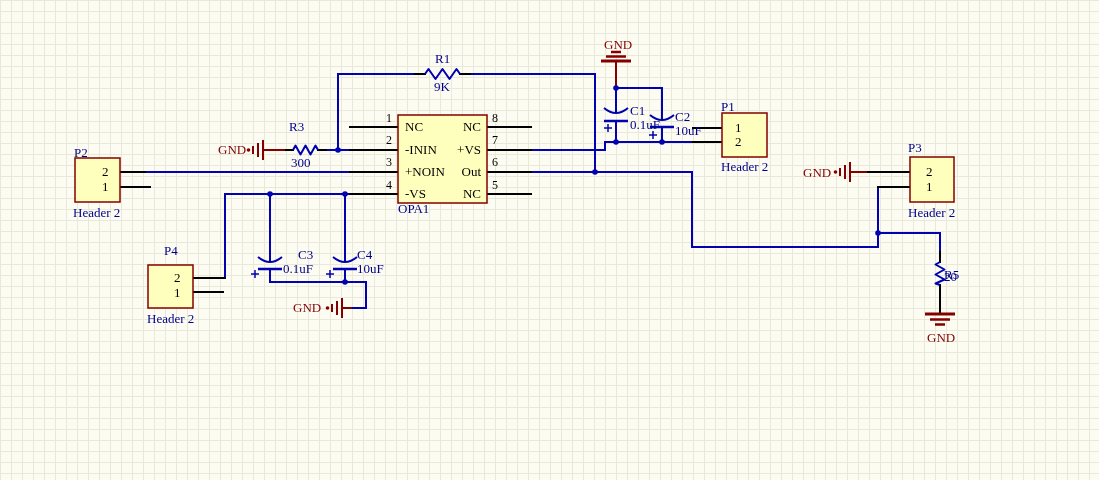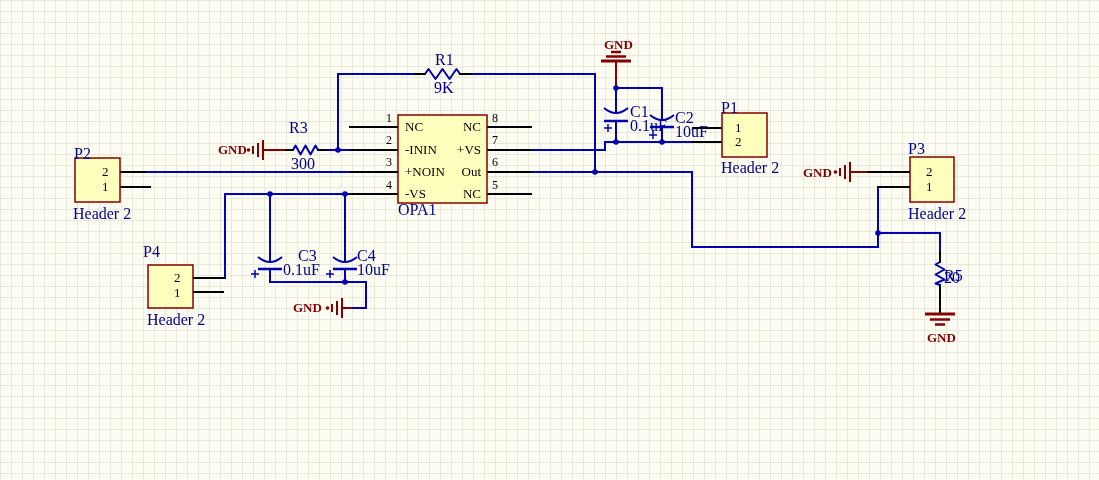--- a/index.html
+++ b/index.html
@@ -7,24 +7,24 @@
     position:relative;
     width:1099px;height:480px;
     overflow:hidden;
     background-color:#fcfcf3;
     background-image:
       repeating-linear-gradient(to right, #e9e9da 0 1px, transparent 1px 11px),
       repeating-linear-gradient(to bottom, #e9e9da 0 1px, transparent 1px 11px);
     font-family:"Liberation Serif", serif;
   }
   #gfx{position:absolute;left:0;top:0;}
-  .t{position:absolute;font-size:16px;line-height:1;color:#00008b;white-space:nowrap;}
+  .t{position:absolute;font-size:13px;line-height:1;color:#00008b;white-space:nowrap;}
   .tk{position:absolute;font-size:13px;line-height:1;color:#000000;white-space:nowrap;}
   .tn{position:absolute;font-size:12px;line-height:1;color:#000000;white-space:nowrap;}
-  .tr{position:absolute;font-size:13px;line-height:1;color:#840000;white-space:nowrap;font-weight:bold;}
+  .tr{position:absolute;font-size:13px;line-height:1;color:#840000;white-space:nowrap;}
   .ra{text-align:right;}
 </style>
 </head>
 <body>
 
 <div id="canvas">
 
   <svg id="gfx" width="1099" height="480" viewBox="0 0 1099 480">
 
     <g stroke="#0202b0" stroke-width="2" fill="none" stroke-linecap="square">
@@ -230,21 +230,21 @@
   <span class="t" style="left:74px;top:146px">P2</span>
   <span class="tk" style="left:102px;top:165px">2</span>
   <span class="tk" style="left:102px;top:180px">1</span>
   <span class="t" style="left:73px;top:206px">Header 2</span>
 
   <span class="t" style="left:908px;top:141px">P3</span>
   <span class="tk" style="left:926px;top:165px">2</span>
   <span class="tk" style="left:926px;top:180px">1</span>
   <span class="t" style="left:908px;top:206px">Header 2</span>
 
-  <span class="t" style="left:143px;top:244px">P4</span>
+  <span class="t" style="left:164px;top:244px">P4</span>
   <span class="tk" style="left:174px;top:271px">2</span>
   <span class="tk" style="left:174px;top:286px">1</span>
   <span class="t" style="left:147px;top:312px">Header 2</span>
 
   <span class="tr" style="left:604px;top:38px">GND</span>
   <span class="tr" style="left:218px;top:143px">GND</span>
   <span class="tr" style="left:293px;top:301px">GND</span>
   <span class="tr" style="left:803px;top:166px">GND</span>
   <span class="tr" style="left:927px;top:331px">GND</span>
 

